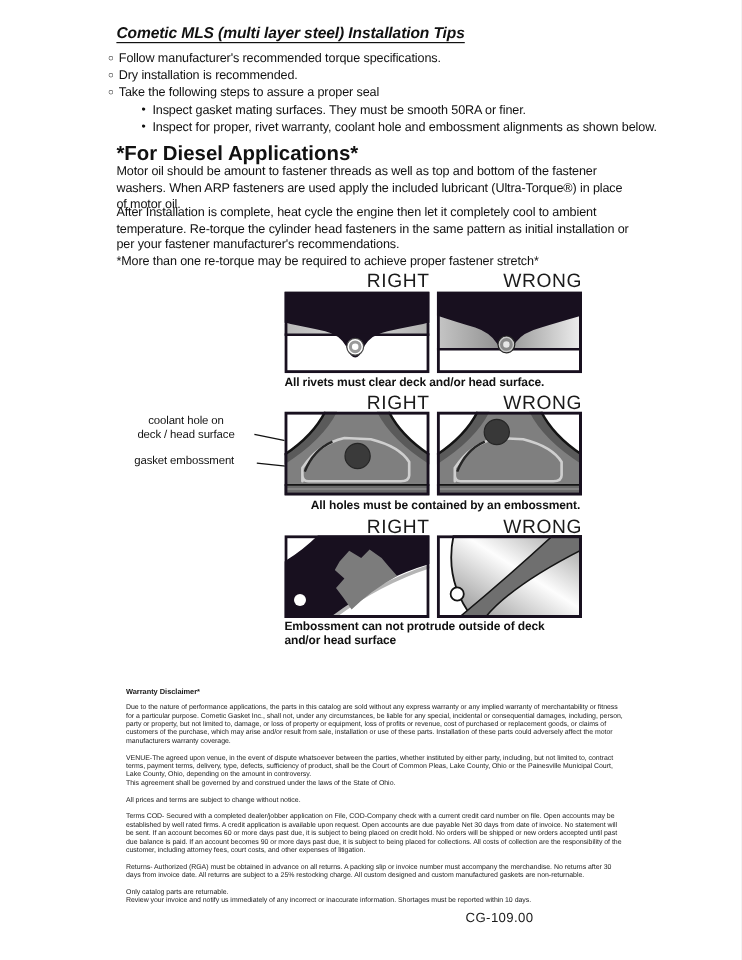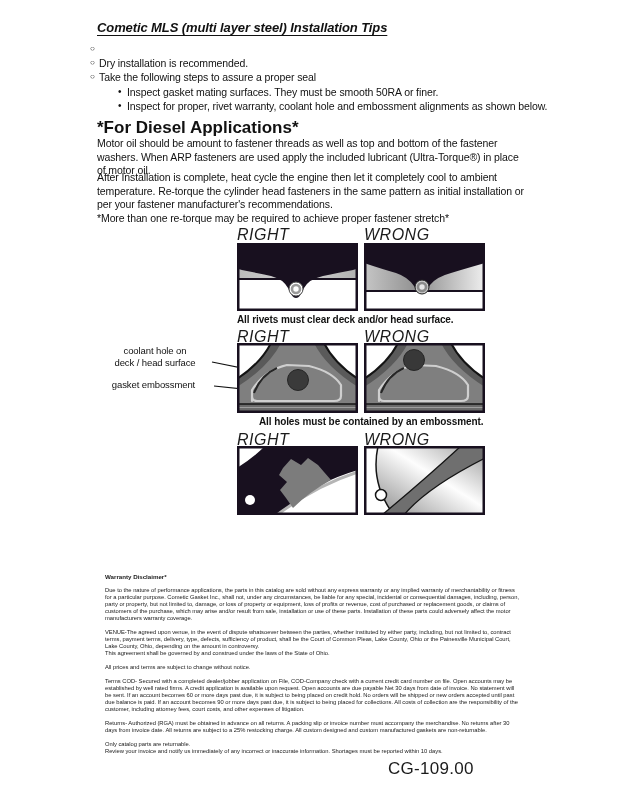--- a/index.html
+++ b/index.html
@@ -18,52 +18,53 @@
   .bullet .mark{width:9px;flex:0 0 9px;font-size:8px;line-height:14px;}
   .subbullets{left:118px;top:85px;width:430px;font-size:10.5px;line-height:14px;letter-spacing:-0.1px;}
   .subbullet{display:flex;}
   .subbullet .mark{width:9px;flex:0 0 9px;font-size:10px;line-height:14px;}
 
   .diesel-heading{left:97px;top:118px;font-size:17px;font-weight:bold;}
   .body-p{left:97px;width:428px;font-size:10.5px;line-height:13.5px;letter-spacing:-0.1px;}
   .p1{top:137px;} .p2{top:171px;} .p3{top:212px;}
 
   
-  .dg-label{width:121px;text-align:left;font-size:16px;letter-spacing:0.5px;color:#1b1b1b;font-style:italic;}
+  .dg-label{width:121px;text-align:right;font-size:16px;letter-spacing:0.5px;color:#1b1b1b;}
   .col-r{left:237px;} .col-w{left:364px;}
   .row1-h{top:226px;} .row2-h{top:328px;} .row3-h{top:431px;}
   .dg-box{width:121px;}
   .row1-b{top:243px;height:68px;} .row2-b{top:343px;height:70px;} .row3-b{top:446px;height:69px;}
   .dg-box svg{display:block;width:121px;height:100%;}
   .dg-caption{left:237px;font-size:10px;font-weight:bold;letter-spacing:-0.1px;line-height:12px;}
   .cap1{top:314px;} .cap2{top:416px;margin-left:22px;} .cap3{top:517px;width:250px;}
 
   .callout{font-size:9.5px;line-height:11.5px;text-align:center;letter-spacing:-0.1px;}
   .callout1{left:100px;top:345px;width:110px;}
   .callout2{left:95px;top:379px;width:117px;}
   .callout-lines{left:110px;top:340px;width:192px;height:60px;}
 
   
   .warranty{left:105px;top:573px;width:414px;font-size:5.8px;line-height:7px;letter-spacing:-0.02px;color:#1a1a1a;}
   .warranty .wh{font-weight:bold;font-size:6.2px;margin:0 0 7px 0;}
   .warranty p{margin:0 0 7px 0;}
   .warranty p.tight{margin:0;}
 
-  .footer-code{left:388px;top:759px;font-size:17px;letter-spacing:0.3px;color:#1b1b1b;}
+  .footer-code{left:388px;top:759px;font-size:11px;letter-spacing:0.3px;color:#1b1b1b;}
 </style>
 </head>
 <body>
 
 <div id="canvas">
 
   <div class="abs page-title">Cometic MLS (multi layer steel) Installation Tips</div>
 
   <div class="abs bullets">
     <div class="bullet">
       <span class="mark">○</span>
+      <span>Follow manufacturer's recommended torque specifications.</span>
     </div>
     <div class="bullet">
       <span class="mark">○</span>
       <span>Dry installation is recommended.</span>
     </div>
     <div class="bullet">
       <span class="mark">○</span>
       <span>Take the following steps to assure a proper seal</span>
     </div>
   </div>
@@ -205,20 +206,24 @@
         </linearGradient>
       </defs>
       <rect x="0" y="0" width="121" height="69" fill="#ffffff"></rect>
       <path d="M14,0 L121,0 L121,69 L30,69 Q6,38 14,0 Z" fill="url(#g3w)" stroke="#141414" stroke-width="1.5"></path>
       <path d="M97,0 Q60,34 18,69 L40,69 Q62,42 121,12 L121,0 Z" fill="#6f6f6f" stroke="#141414" stroke-width="1.3"></path>
       <circle cx="17" cy="49" r="5.5" fill="#ffffff" stroke="#141414" stroke-width="1.5"></circle>
       <rect x="1.25" y="1.25" width="118.5" height="66.5" fill="none" stroke="#18101f" stroke-width="2.5"></rect>
     </svg>
   </div>
 
+  <div class="abs dg-caption cap3">
+    <div>Embossment can not protrude outside of deck</div>
+    <div>and/or head surface</div>
+  </div>
 
   <div class="abs warranty">
     <p class="wh">Warranty Disclaimer*</p>
     <p>Due to the nature of performance applications, the parts in this catalog are sold without any express warranty or any implied warranty of merchantability or fitness for a particular purpose.  Cometic Gasket Inc., shall not, under any circumstances, be liable for any special, incidental or consequential damages, including, person, party or property, but not limited to, damage, or loss of property or equipment, loss of profits or revenue, cost of purchased or replacement goods, or claims of customers of the purchase, which may arise and/or result from sale, installation or use of these parts.  Installation of these parts could adversely affect the motor manufacturers warranty coverage.</p>
     <p class="tight">VENUE-The agreed upon venue, in the event of dispute whatsoever between the parties, whether instituted by either party, including, but not limited to, contract terms, payment terms, delivery, type, defects, sufficiency of product, shall be the Court of Common Pleas, Lake County, Ohio or the Painesville Municipal Court, Lake County, Ohio, depending on the amount in controversy.</p>
     <p>This agreement shall be governed by and construed under the laws of the State of Ohio.</p>
     <p>All prices and terms are subject to change without notice.</p>
     <p>Terms COD- Secured with a completed dealer/jobber application on File, COD-Company check with a current credit card number on file.  Open accounts may be established by well rated firms.  A credit application is available upon request.  Open accounts are due payable Net 30 days from date of invoice.  No statement will be sent.  If an account becomes 60 or more days past due, it is subject to being placed on credit hold.  No orders will be shipped or new orders accepted until past due balance is paid.  If an account becomes 90 or more days past due, it is subject to being placed for collections.  All costs of collection are the responsibility of the customer, including attorney fees, court costs, and other expenses of litigation.</p>
     <p>Returns- Authorized (RGA) must be obtained in advance on all returns.  A packing slip or invoice number must accompany the merchandise.  No returns after 30 days from invoice date.  All returns are subject to a 25% restocking charge.  All custom designed and custom manufactured gaskets are non-returnable.</p>
     <p class="tight">Only catalog parts are returnable.</p>

